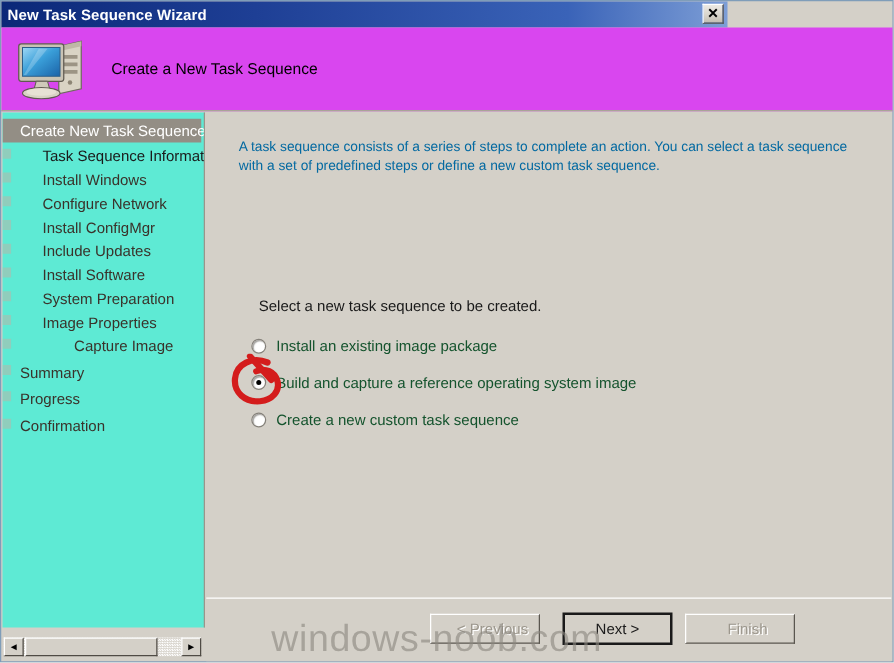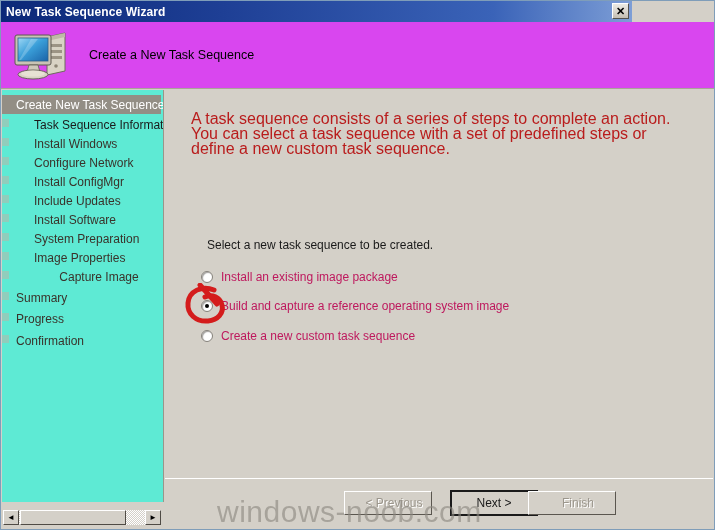--- a/index.html
+++ b/index.html
@@ -18,21 +18,21 @@
     overflow: hidden;
     background: #d4d0c8;
     box-sizing: border-box;
     border: 1px solid #7f9db9;
   }
 
   
   #titlebar {
     position: absolute;
     left: 0; top: 0;
-    width: 631px;
+    width: 581px;
     height: 21px;
     background: linear-gradient(to right, #0b2878 0%, #1e3f95 35%, #3a63b8 78%, #7d9ed6 100%);
     display: flex;
     align-items: center;
     box-sizing: border-box;
   }
   #title-text {
     color: #ffffff;
     font-size: 12px;
     font-weight: bold;
@@ -204,42 +204,42 @@
     height: 389px;
     background: #d4d0c8;
     box-sizing: border-box;
     border-bottom: 1px solid #ffffff;
     overflow: hidden;
   }
   .para {
     position: absolute;
     left: 26px;
     width: 490px;
-    font-size: 16px;
-    color: #b91c1c;
+    font-size: 11px;
+    color: #0369a1;
     line-height: 15px;
   }
   #para1 { top: 21px; }
   #para2 { top: 62px; }
   #prompt {
     position: absolute;
     left: 26px;
     top: 148px;
     font-size: 12px;
     color: #1a1a1a;
     margin-left: 16px;
   }
 
   .radio-row {
     position: absolute;
     left: 36px;
     display: flex;
     align-items: center;
     font-size: 12px;
-    color: #be185d;
+    color: #14532d;
     white-space: nowrap;
     cursor: default;
   }
   .radio-mark {
     width: 12px;
     height: 12px;
     border-radius: 50%;
     background: #ffffff;
     border: 1px solid #85817a;
     box-shadow: inset 1px 1px 1px rgba(90,86,80,.55);
@@ -301,21 +301,21 @@
     text-shadow: 1px 1px 0 #ffffff;
     padding-left: 12px;
   }
   .dlg-btn.default {
     border: 2px solid #1a1a1a;
     top: 10px;
     height: 26px;
   }
   #btn-previous { left: 179px; }
   #btn-next     { left: 285px; }
-  #btn-finish   { left: 363px; }
+  #btn-finish   { left: 383px; }
   #btn-cancel   { left: 453px; }
 
   
   #watermark {
     position: absolute;
     left: 216px;
     top: 494px;
     font-size: 30px;
     color: #8c8880;
     opacity: .62;

